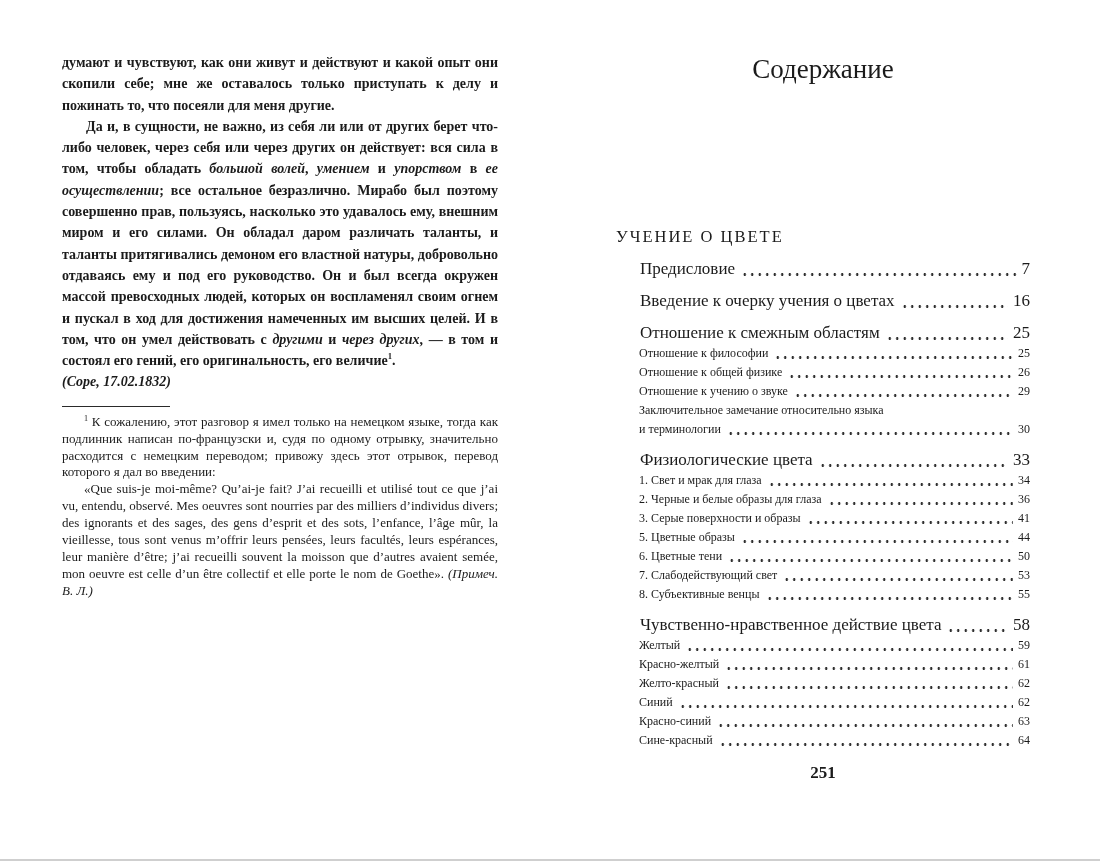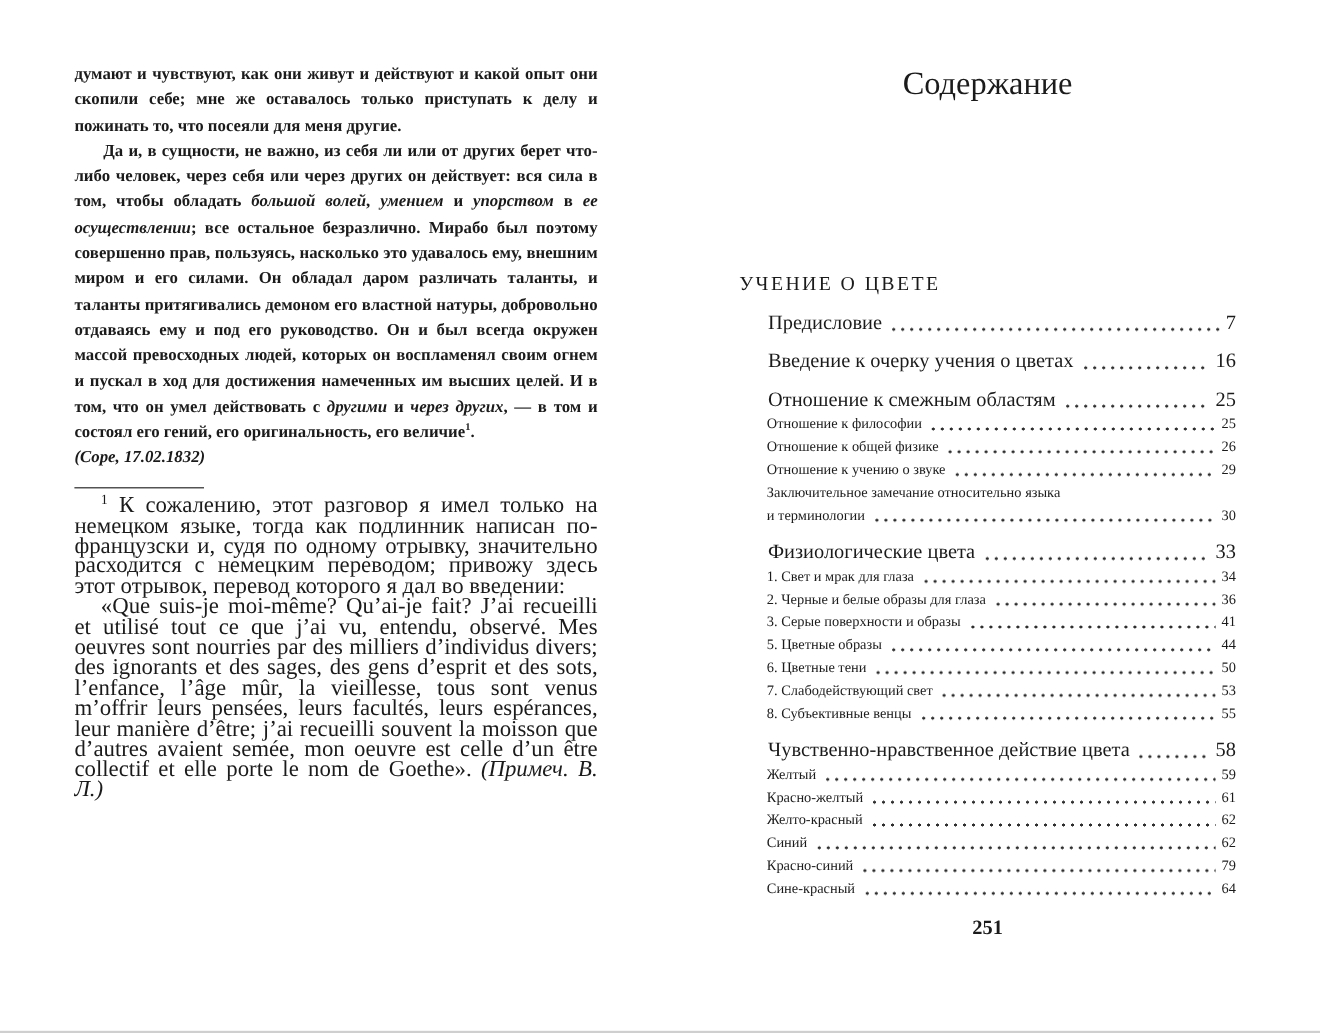--- a/index.html
+++ b/index.html
@@ -13,21 +13,21 @@
   .page.left{left:62px;top:52px;width:436px;}
   .page.right{left:616px;top:44px;width:414px;}
 
   
   .main-text p{margin:0;font-size:14px;line-height:21.3px;text-align:justify;font-weight:bold;}
   .p-indent{text-indent:24px;}
   i{font-style:italic;}
   sup{font-size:62%;line-height:0;vertical-align:super;}
   .attribution{margin-top:5px;font-style:italic;font-size:15.5px;text-align:right;line-height:20px;}
   .fn-rule{width:108px;border:0;border-top:1.3px solid #2a2a2a;margin:13px 0 7px 0;}
-  .footnote p{margin:0;font-size:19px;line-height:16.9px;text-align:justify;text-indent:22px;}
+  .footnote p{margin:0;font-size:13px;line-height:16.9px;text-align:justify;text-indent:22px;}
 
   
   .toc-title{margin:8px 0 0 0;font-size:27px;font-weight:400;text-align:center;line-height:34px;}
   .toc-heading{margin:140px 0 0 0;font-size:16.5px;font-weight:400;letter-spacing:2px;text-align:left;line-height:22px;}
   .toc-rows{margin-top:4px;}
   .toc-row{display:flex;align-items:flex-end;}
   .toc-row.lvl1{font-size:17px;line-height:22px;margin-top:10px;margin-left:24px;}
   .toc-row.lvl2{font-size:12px;line-height:19px;padding-left:23px;}
   .toc-label{white-space:nowrap;}
   .toc-page{padding-left:3px;text-align:right;}
@@ -160,21 +160,21 @@
           <span class="toc-page">62</span>
         </div>
       <div class="toc-row lvl2">
           <span class="toc-label">Синий</span>
           <span class="leader"></span>
           <span class="toc-page">62</span>
         </div>
       <div class="toc-row lvl2">
           <span class="toc-label">Красно-синий</span>
           <span class="leader"></span>
-          <span class="toc-page">79</span>
+          <span class="toc-page">63</span>
         </div>
       <div class="toc-row lvl2">
           <span class="toc-label">Сине-красный</span>
           <span class="leader"></span>
           <span class="toc-page">64</span>
         </div>
     </div>
 
     <div class="folio">251</div>
   </div>

